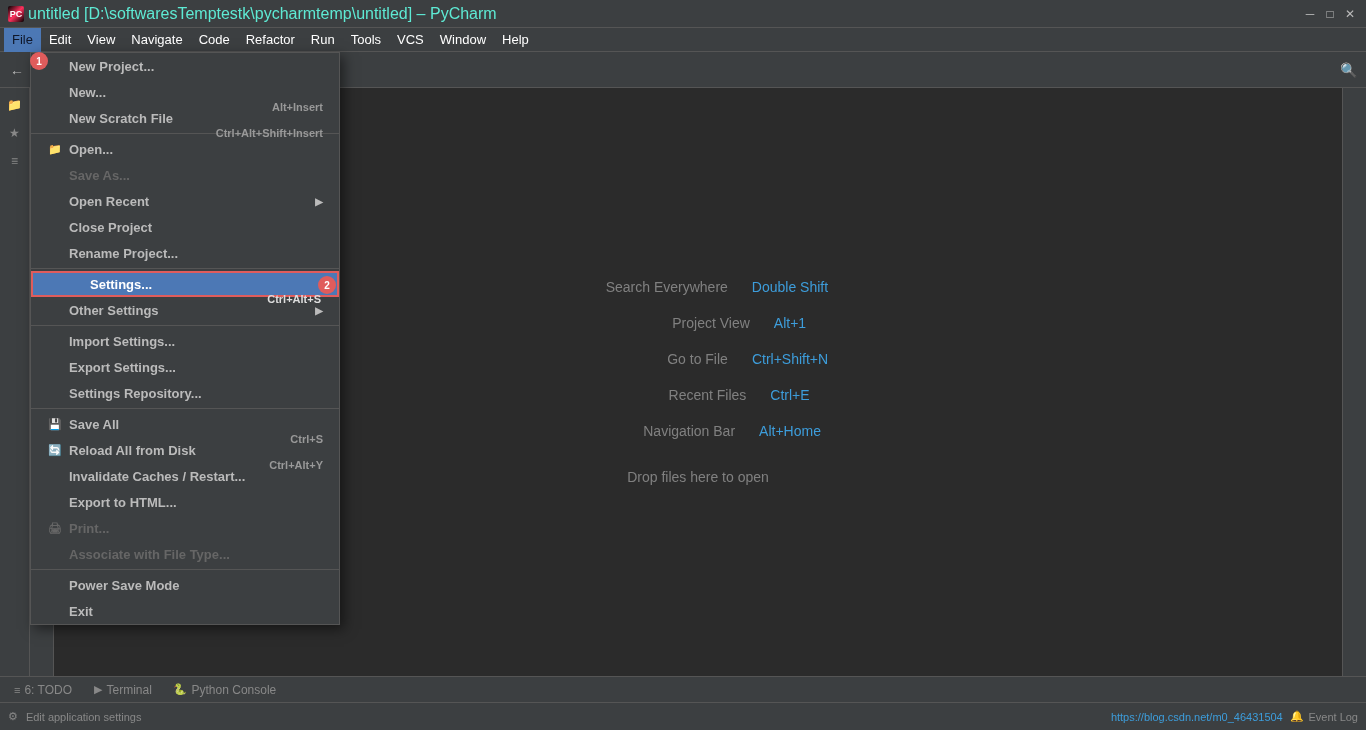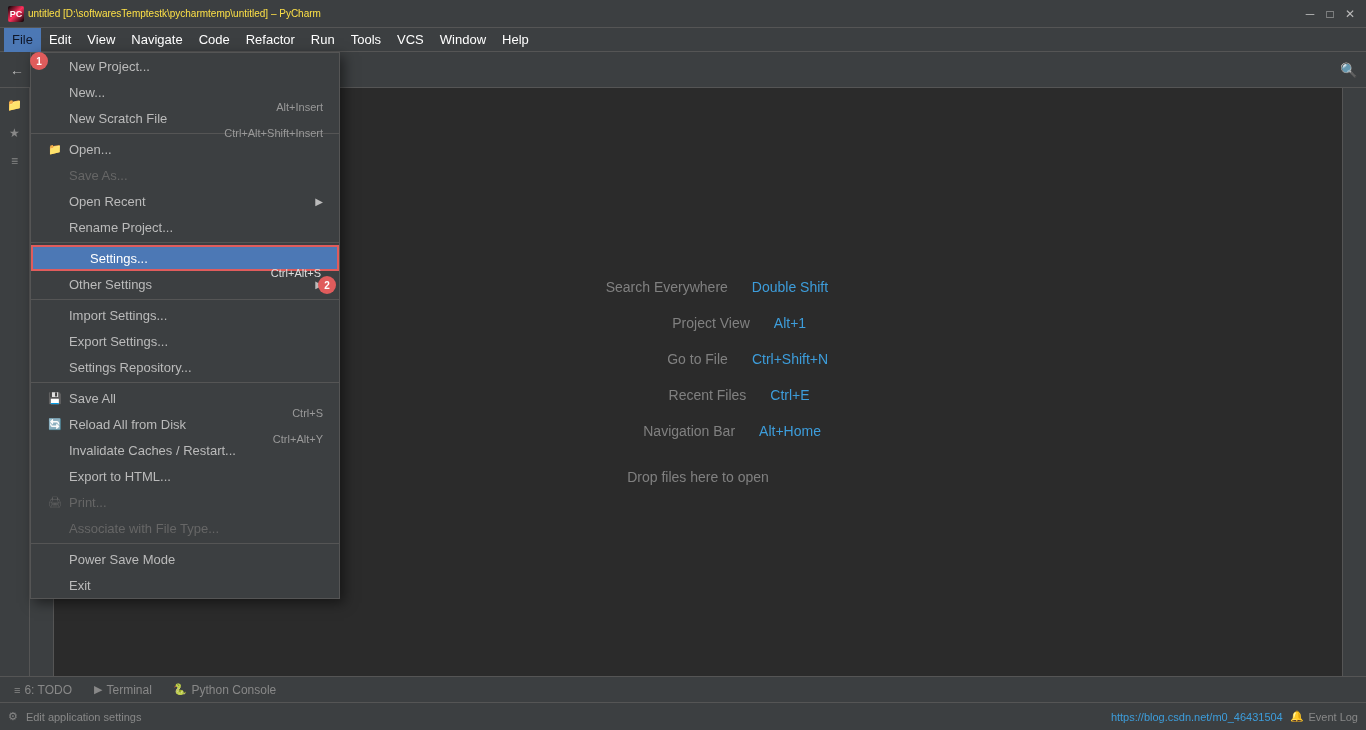--- a/index.html
+++ b/index.html
@@ -35,22 +35,22 @@
       background: linear-gradient(135deg, #000 0%, #fe315d 50%, #000 100%);
       border-radius: 2px;
       display: flex;
       align-items: center;
       justify-content: center;
       font-size: 9px;
       color: white;
       font-weight: bold;
     }
     .title-bar-title {
-      font-size: 10px;
-      color: #fde047;
+      font-size: 16px;
+      color: #5eead4;
     }
     .title-bar-controls {
       display: flex;
       gap: 4px;
     }
     .title-btn {
       width: 16px;
       height: 16px;
       display: flex;
       align-items: center;
@@ -231,20 +231,21 @@
     }
     .dropdown-item {
       padding: 4px 16px;
       cursor: pointer;
       display: flex;
       align-items: center;
       justify-content: space-between;
       height: 26px;
       color: #bbb;
       font-size: 13px;
+      font-weight: bold;
     }
     .dropdown-item.highlighted {
       background: #4c78b5;
       color: white;
       border: 2px solid #e05c5c;
       padding-left: 35px;
     }
     .dropdown-item.disabled {
       color: #666;
       cursor: default;
@@ -439,20 +440,26 @@
         <span class="dropdown-icon"></span>
         <span>Save As...</span>
       </span>
   </div>
   <div class="dropdown-item">
     <span class="item-left">
         <span class="dropdown-icon"></span>
         <span>Open Recent</span>
       </span>
     <span class="dropdown-arrow">▶</span>
+  </div>
+  <div class="dropdown-item">
+    <span class="item-left">
+        <span class="dropdown-icon"></span>
+        <span>Close Project</span>
+      </span>
   </div>
   <div class="dropdown-item">
     <span class="item-left">
         <span class="dropdown-icon"></span>
         <span>Rename Project...</span>
       </span>
   </div>
   <div class="dropdown-separator"></div>
   <div class="dropdown-item highlighted">
     <span class="item-left">

